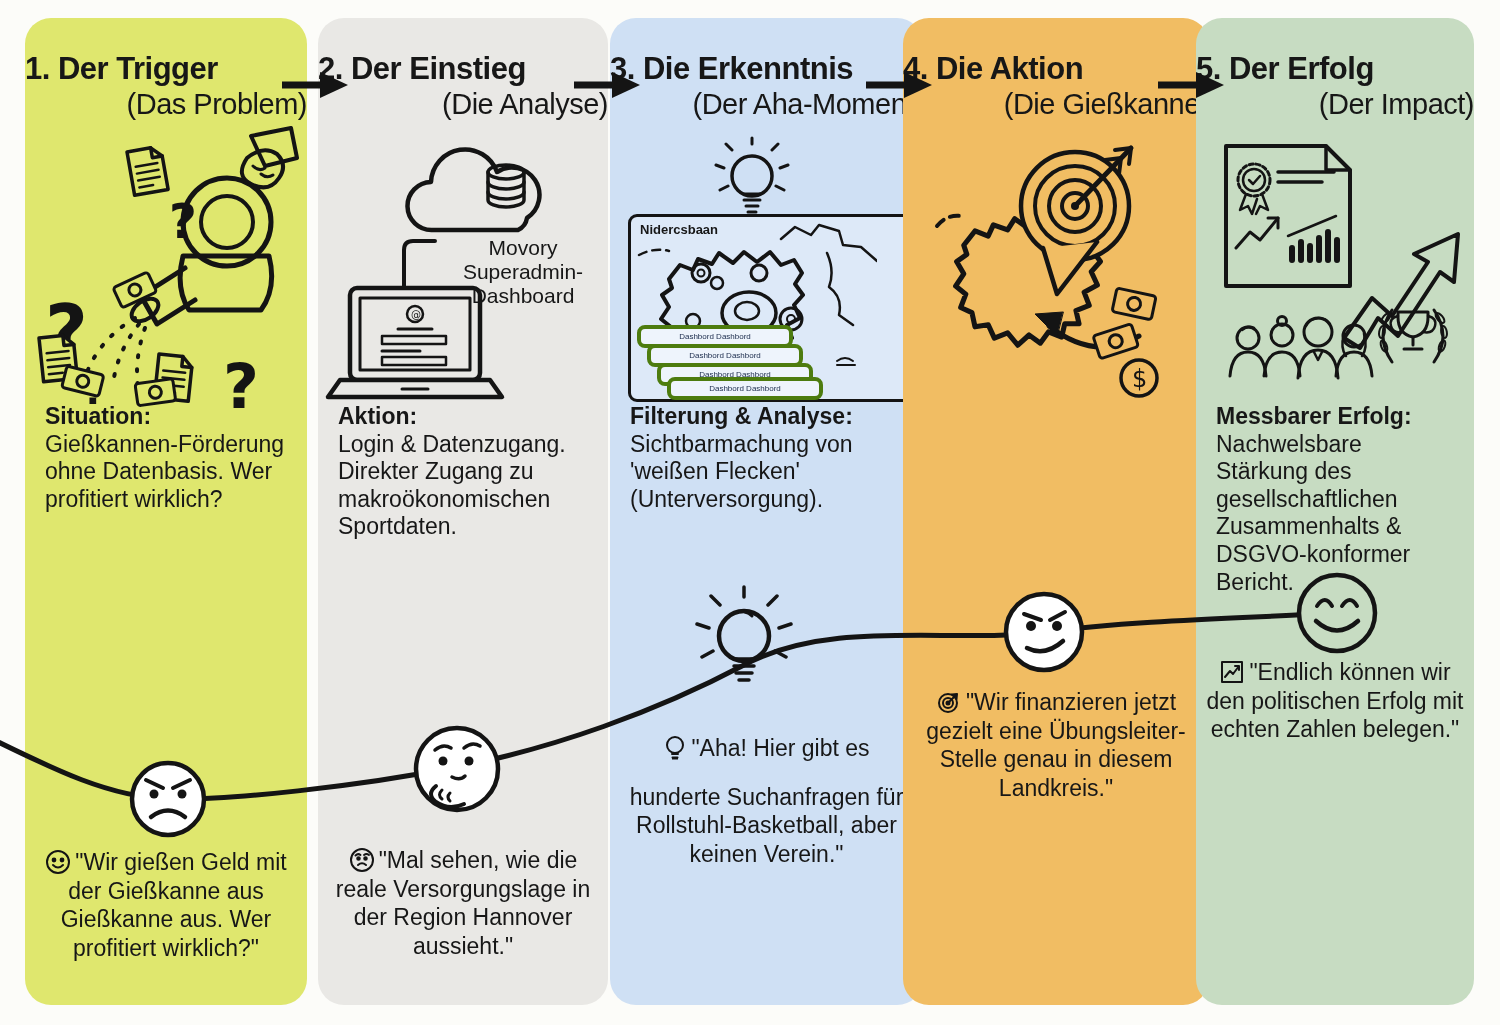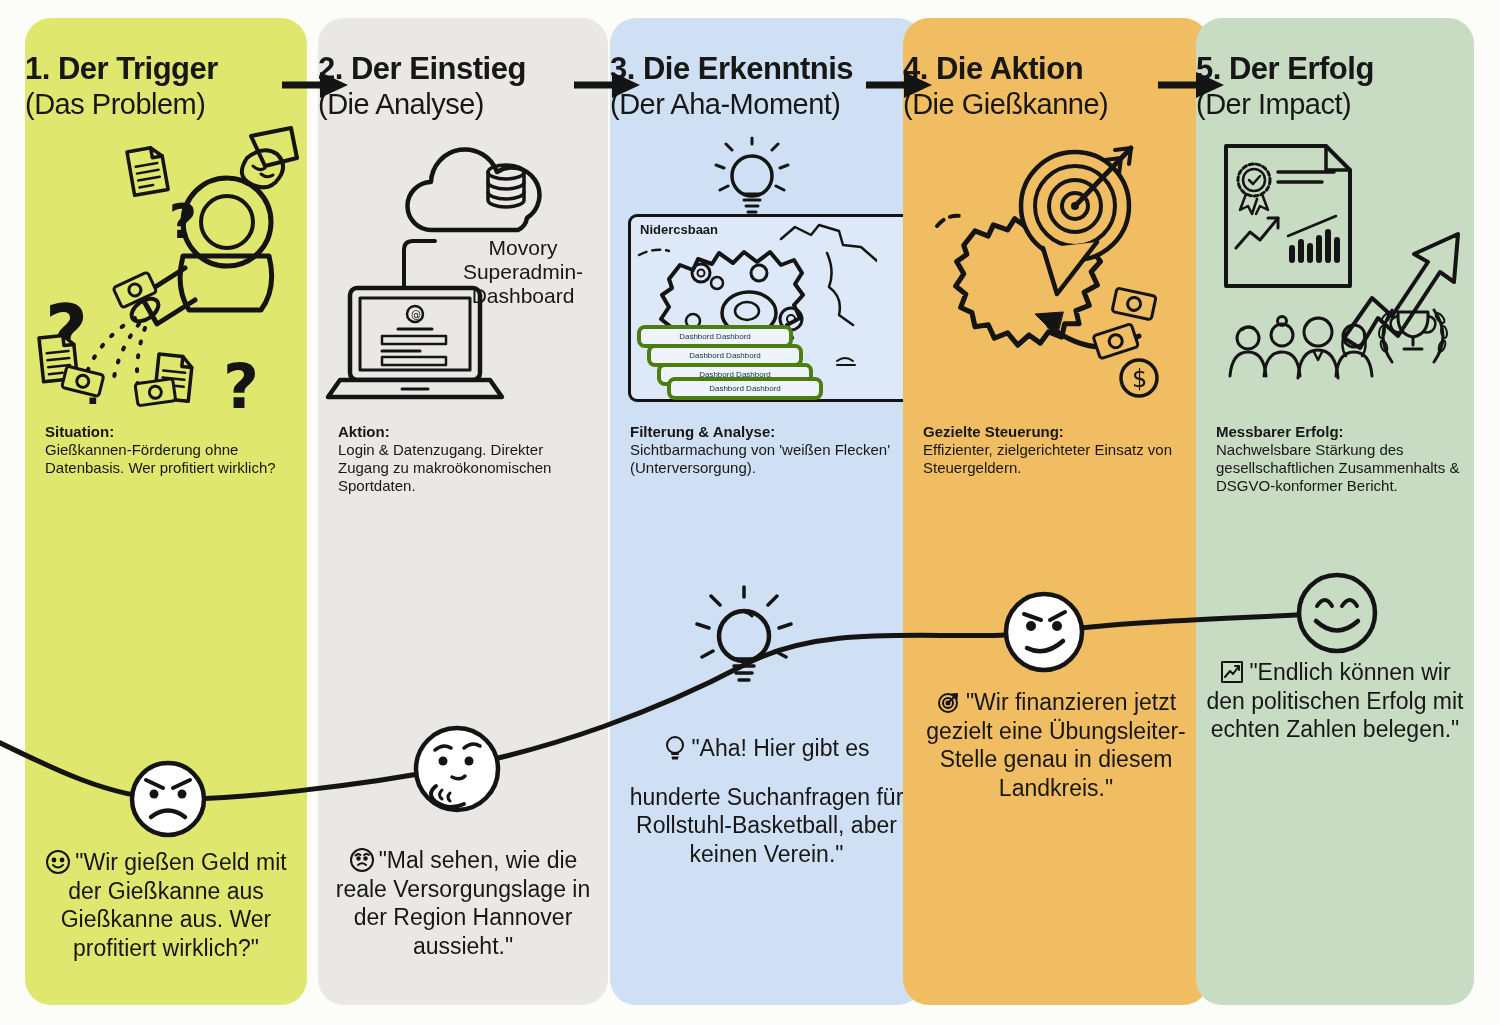--- a/index.html
+++ b/index.html
@@ -2,23 +2,23 @@
 <html><head>
 <meta charset="utf-8">
 <style>
   html,body{margin:0;padding:0;}
   body{
     width:1500px;height:1025px;position:relative;background:#fcfcf9;
     font-family:"Liberation Sans", sans-serif;color:#171717;overflow:hidden;
   }
   .card{position:absolute;top:18px;height:987px;border-radius:26px;}
   .title{margin-top:34px;text-align:left;font-size:31px;font-weight:700;letter-spacing:-0.5px;line-height:1.1;}
-  .subtitle{text-align:left;font-size:29px;font-weight:400;letter-spacing:-0.5px;margin-top:2px;}
+  .subtitle{text-align:right;font-size:29px;font-weight:400;letter-spacing:-0.5px;margin-top:2px;}
   .illu{position:absolute;}
-  .body{position:absolute;left:20px;right:14px;top:405px;font-size:15px;line-height:1.2;}
+  .body{position:absolute;left:20px;right:14px;top:385px;font-size:23px;line-height:1.2;}
   .lead{font-weight:700;display:block;}
   .quote{position:absolute;left:8px;right:8px;text-align:center;font-size:23px;line-height:1.24;}
   .quote svg{vertical-align:-5px;margin-right:4px;}
   .q1{top:830px;} .q2{top:828px;} .q3{top:716px;} .q4{top:670px;} .q5{top:640px;}
   .q3 .part2{display:block;margin-top:20px;}
   .flow-arrow{position:absolute;top:70px;width:72px;height:30px;}
   .caption{position:absolute;left:140px;top:218px;width:130px;text-align:center;font-size:21px;line-height:1.15;}
   .mapbox{position:absolute;left:18px;right:0;top:196px;height:182px;background:#dde9f8;border:3px solid #141414;border-radius:9px;}
   .maplabel{position:absolute;left:9px;top:5px;font-size:13px;font-weight:700;}
   .pill{position:absolute;height:15px;background:#eef4fc;border:4px solid #4d7c0f;border-radius:8px;
@@ -232,24 +232,20 @@
         <circle cx="20" cy="12" r="6.5"></circle>
       </g>
     <g transform="translate(186,206) rotate(-18)" stroke-width="3">
         <rect width="40" height="24" rx="3" fill="#f1bd63"></rect>
         <circle cx="20" cy="12" r="6.5"></circle>
       </g>
     <circle cx="232" cy="248" r="18" stroke-width="3.5"></circle>
     <text x="225" y="257" font-size="24" fill="#141414" stroke="none">$</text>
   </svg>
 
-  <div class="body">
-    <span class="lead">Gezielte Steuerung:</span>
-    <span>Effizienter, zielgerichteter Einsatz von Steuergeldern.</span>
-  </div>
 
   <div class="quote q4">
     <svg width="26" height="26" viewBox="0 0 26 26" fill="none" stroke="#141414" stroke-width="2" stroke-linecap="round">
       <circle cx="12" cy="14" r="9"></circle>
         <circle cx="12" cy="14" r="5"></circle>
         <circle cx="12" cy="14" r="1.5" fill="#141414"></circle>
       <path d="M12,14 L21,5 M21,5 l-5,0.5 M21,5 l-0.5,5" stroke-width="2"></path>
     </svg><span>"Wir finanzieren jetzt gezielt eine Übungsleiter-Stelle genau in diesem Landkreis."</span>
   </div>
 </div>

